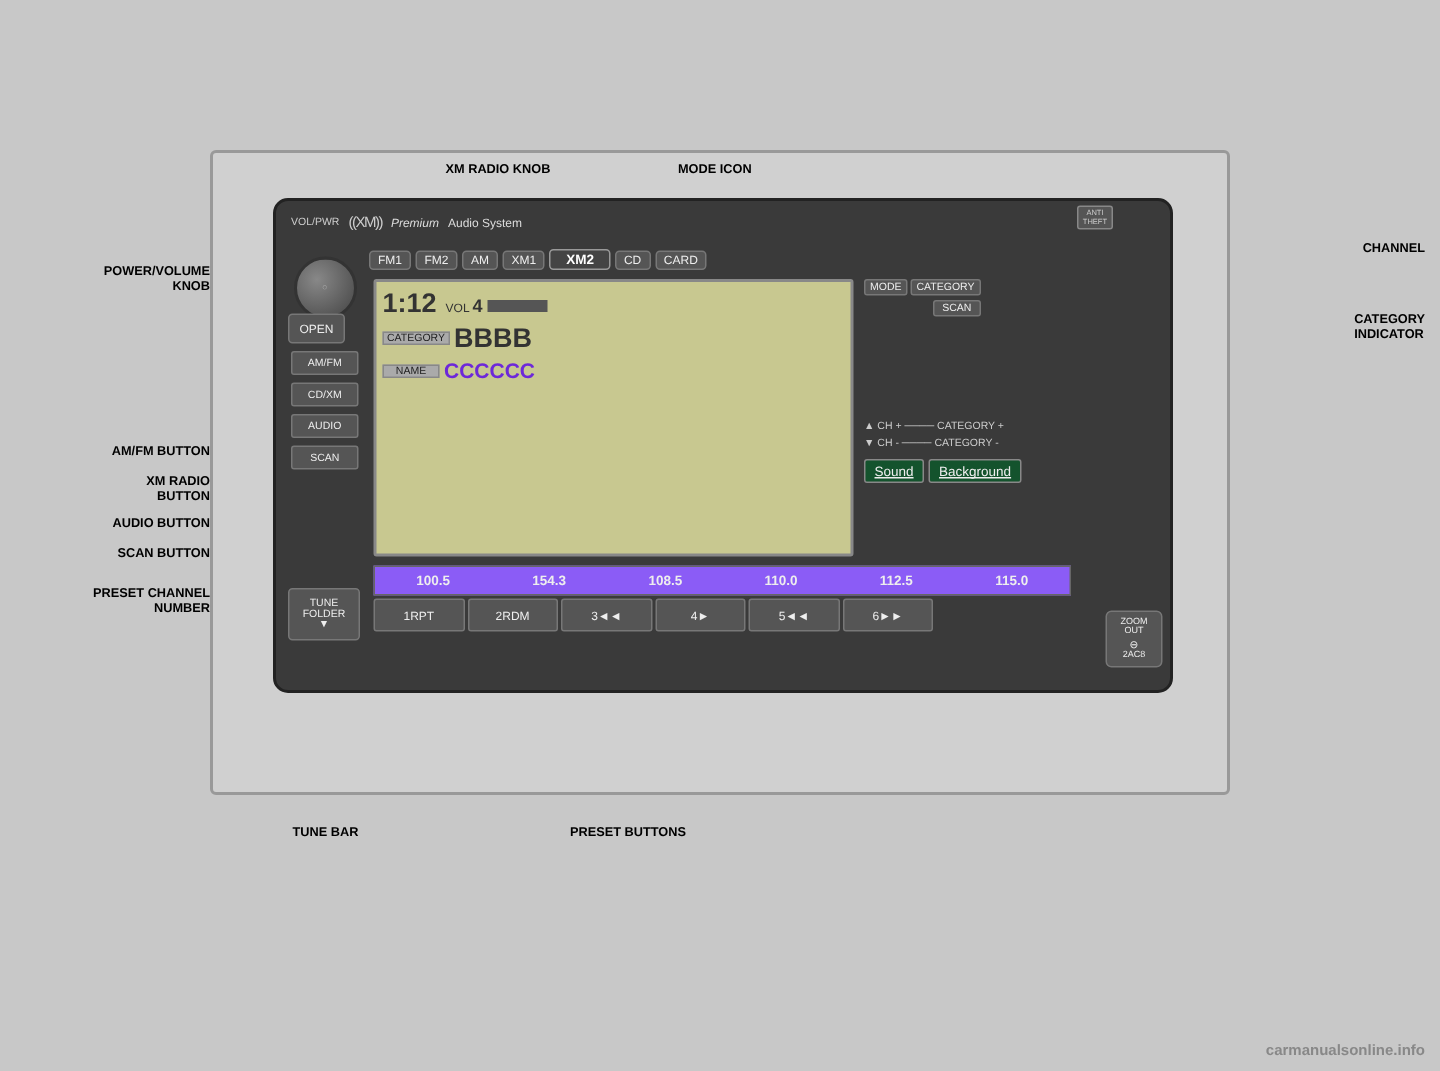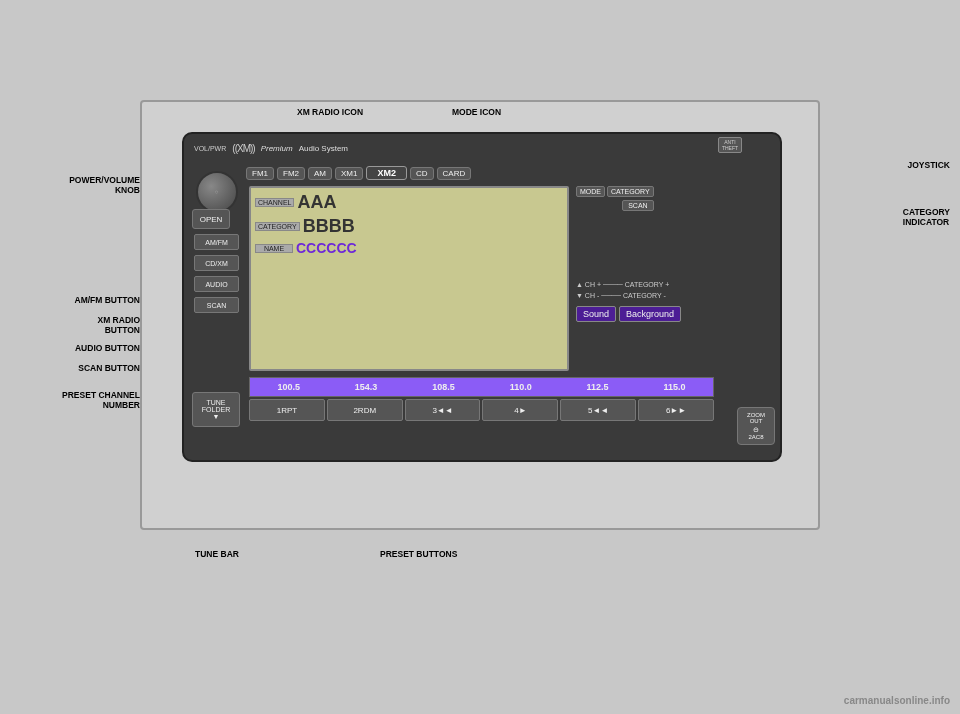--- a/index.html
+++ b/index.html
@@ -217,27 +217,28 @@
       color: #333;
     }
 
     .display-value-med {
       font-size: 14px;
       font-weight: bold;
       color: #6d28d9;
     }
 
     .sound-btn {
-      background: #4c1d95;
+      background: #14532d;
       border: 1px solid #888;
       border-radius: 2px;
       color: #eee;
       font-size: 9px;
       padding: 2px 6px;
       cursor: pointer;
+      text-decoration: underline;
     }
 
     
     .freq-bar {
       position: absolute;
       top: 243px;
       left: 65px;
       width: 465px;
       height: 20px;
       background: #8b5cf6;
@@ -251,21 +252,21 @@
       font-size: 9px;
       color: #eee;
       font-weight: bold;
     }
 
     
     .preset-buttons-row {
       position: absolute;
       top: 265px;
       left: 65px;
-      width: 465px;
+      width: 373px;
       height: 22px;
       display: flex;
       gap: 2px;
     }
 
     .preset-btn {
       flex: 1;
       background: #555;
       border: 1px solid #777;
       border-radius: 2px;
@@ -473,21 +474,21 @@
 
     <line x1="760" y1="215" x2="775" y2="215" stroke="#000" stroke-width="1"></line>
 
     <line x1="250" y1="490" x2="250" y2="510" stroke="#000" stroke-width="1"></line>
 
     <line x1="470" y1="490" x2="470" y2="510" stroke="#000" stroke-width="1"></line>
   </svg>
 
   <div class="diagram-area">
 
-    <div class="top-label-xm callout" style="position:absolute;top:5px;left:155px;">XM RADIO ICON</div>
+    <div class="top-label-xm callout" style="position:absolute;top:5px;left:155px;">XM RADIO KNOB</div>
     <div class="top-label-mode callout" style="position:absolute;top:5px;left:310px;">MODE ICON</div>
 
     <div class="radio-unit">
 
       <div style="position:absolute;top:5px;left:10px;right:45px;height:18px;display:flex;align-items:center;gap:6px;">
         <span style="font-size:7px;color:#ccc;">VOL/PWR</span>
         <span style="font-size:10px;color:#ccc;letter-spacing:-1px;">((XM))</span>
         <span style="font-size:8px;color:#ddd;font-style:italic;">Premium</span>
         <span style="font-size:8px;color:#ddd;">Audio System</span>
       </div>
@@ -511,25 +512,27 @@
         <div class="mode-btn">FM2</div>
         <div class="mode-btn">AM</div>
         <div class="mode-btn">XM1</div>
         <div class="mode-btn mode-btn-active">XM2</div>
         <div class="mode-btn">CD</div>
         <div class="mode-btn">CARD</div>
       </div>
 
       <div class="display-screen">
 
-
-        <div class="display-line">
-          <span class="display-tag">CHANNEL</span>
-          <span class="display-value-lg">AAA</span>
-        </div>
+        <div class="display-time-row">
+          <span class="display-time">1:12</span>
+          <span class="display-vol" style="margin-left:6px;">VOL</span>
+          <span class="display-vol-num" style="margin-left:2px;">4</span>
+          <span class="vol-bar"></span>
+        </div>
+
 
         <div class="display-line">
           <span class="display-tag">CATEGORY</span>
           <span class="display-value-lg">BBBB</span>
         </div>
 
         <div class="display-line">
           <span class="display-tag">NAME</span>
           <span class="display-value-med">CCCCCC</span>
         </div>
@@ -620,21 +623,21 @@
   </div>
   <div class="callout" style="position:absolute;top:363px;left:10px;text-align:right;width:130px;">
     <span>SCAN BUTTON</span>
   </div>
   <div class="callout" style="position:absolute;top:390px;left:10px;text-align:right;width:130px;">
     <span style="white-space:pre-line;">PRESET CHANNEL
 NUMBER</span>
   </div>
 
   <div class="callout" style="position:absolute;top:160px;right:10px;text-align:left;">
-    <span>JOYSTICK</span>
+    <span>CHANNEL</span>
   </div>
   <div class="callout" style="position:absolute;top:207px;right:10px;text-align:left;">
     <span style="white-space:pre-line;">CATEGORY
 INDICATOR</span>
   </div>
 
   <div class="callout" style="position:absolute;bottom:155px;left:195px;">
     <span>TUNE BAR</span>
   </div>
   <div class="callout" style="position:absolute;bottom:155px;left:380px;">

